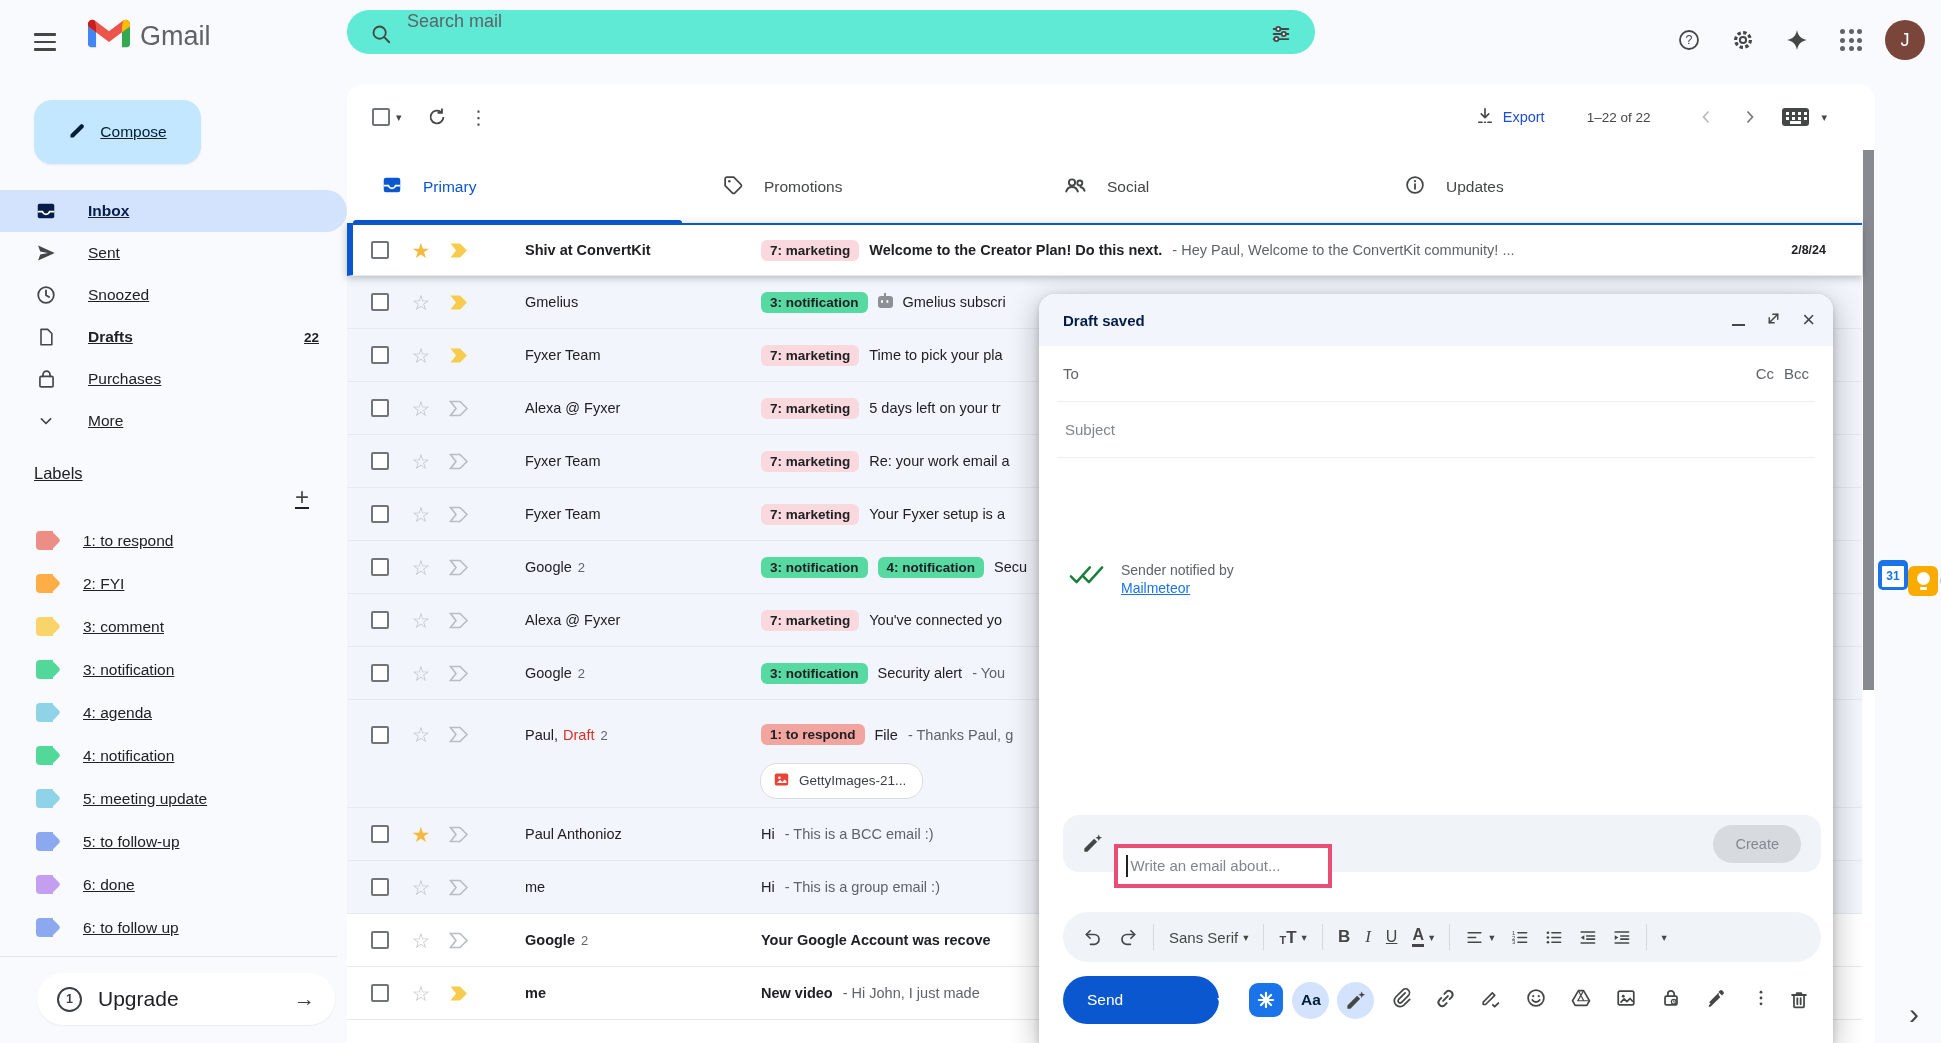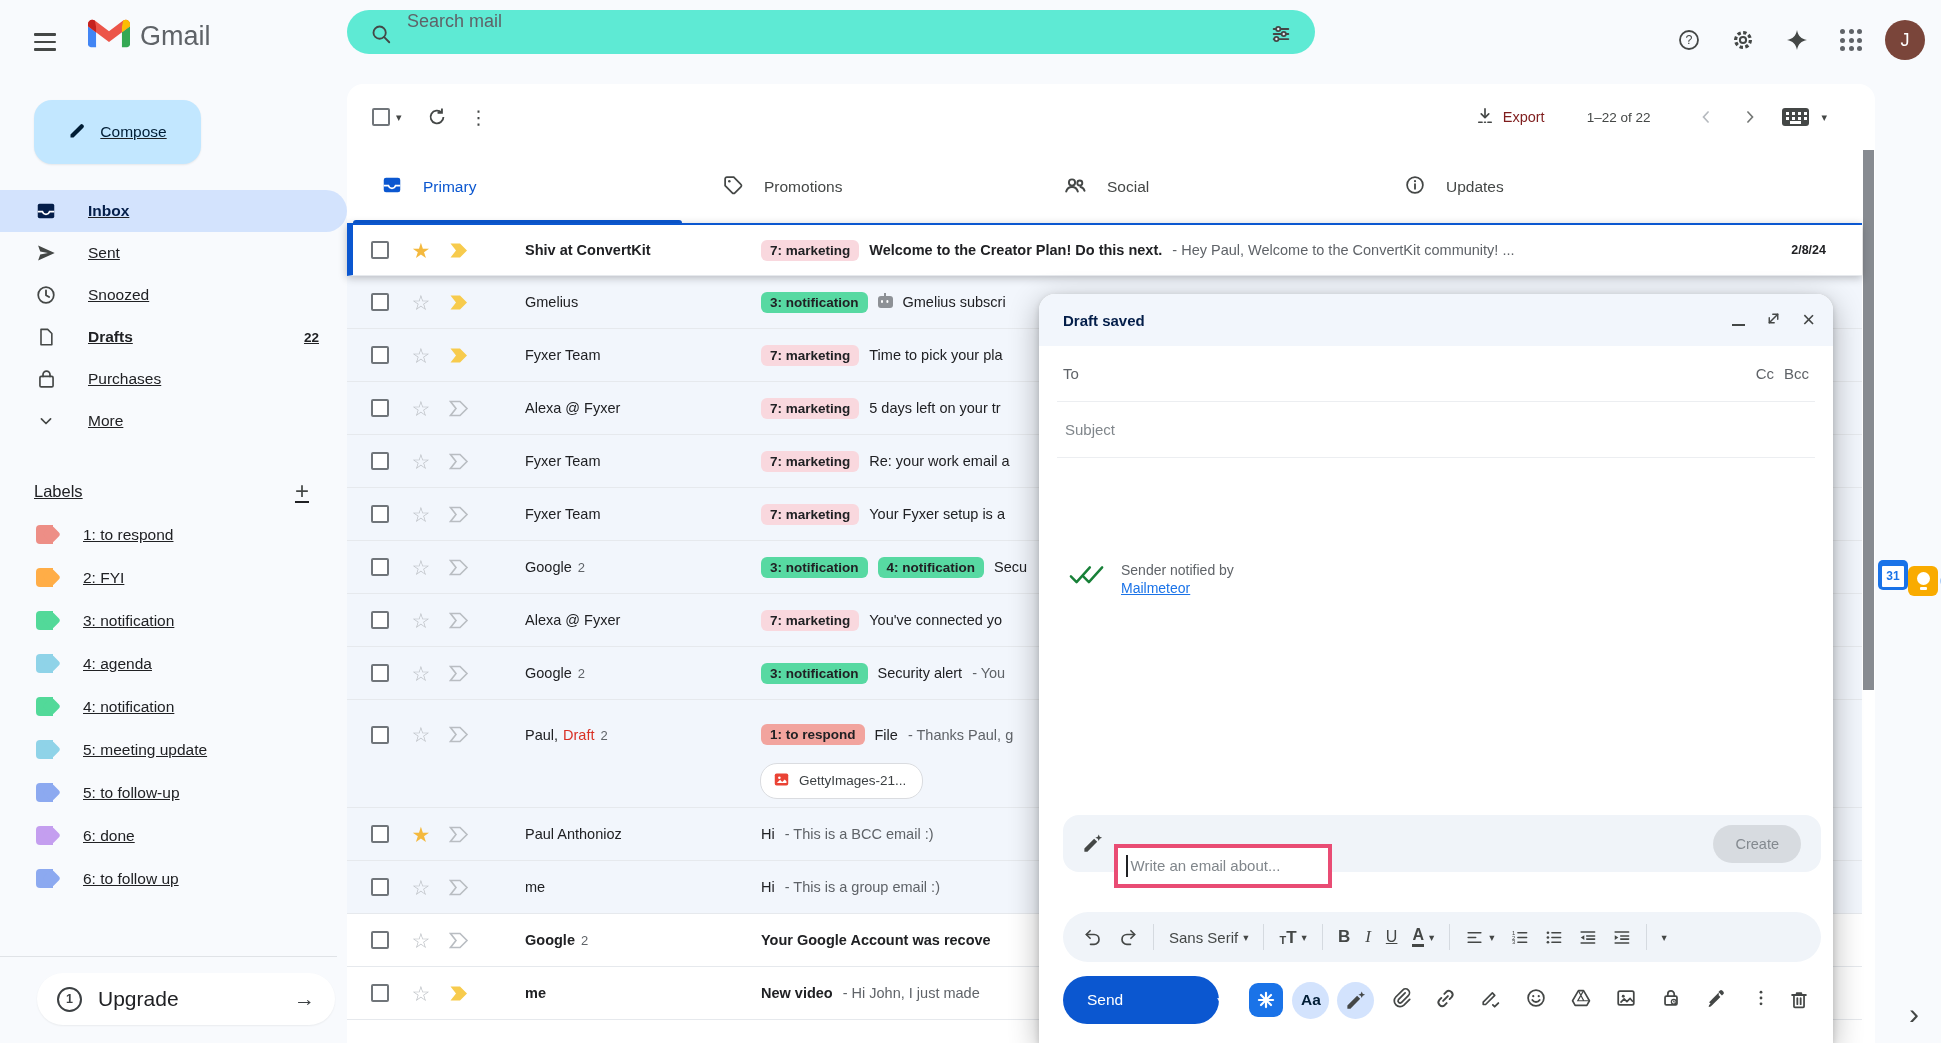--- a/index.html
+++ b/index.html
@@ -22,39 +22,39 @@
   .avatar{width:40px;height:40px;border-radius:50%;background:#7A453A;color:#fff;display:flex;align-items:center;justify-content:center;font-size:18px;}
   
   .sidebar{position:absolute;left:0;top:80px;width:347px;bottom:0;text-decoration:underline;}
   .compose-btn{margin:20px 0 0 34px;width:167px;height:64px;border-radius:18px;background:#C2E7FF;display:flex;align-items:center;justify-content:center;gap:12px;color:#001D35;font-size:15.5px;font-weight:500;box-shadow:0 1px 2px rgba(0,0,0,.08);}
   .nav{margin-top:26px;}
   .nav-item{height:42px;display:flex;align-items:center;padding-left:34px;font-size:15.5px;color:#202124;border-radius:0 21px 21px 0;margin-right:0;}
   .nav-item .nav-ic{width:24px;display:flex;justify-content:center;margin-right:30px;}
   .nav-item.active{background:#D3E3FD;font-weight:700;color:#041E49;}
   .nav-item.bold{font-weight:700;}
   .nav-ct{margin-left:auto;margin-right:28px;font-size:13.5px;}
-  .labels-head{margin:35px 0 8px 34px;display:flex;align-items:center;font-size:16.5px;font-weight:500;color:#202124;}
+  .labels-head{margin:22px 0 8px 34px;display:flex;font-size:16.5px;font-weight:500;color:#202124;flex-direction:column;}
   .labels-head .plus{margin-left:auto;margin-right:38px;font-size:24px;color:#444746;font-weight:400;}
   .label-item{height:43px;display:flex;align-items:center;padding-left:36px;font-size:15.5px;color:#202124;}
   .tagshape{position:relative;width:17px;height:19px;border-radius:4px 0 0 4px;margin-right:30px;flex:0 0 auto;}
   .tagshape::after{content:"";position:absolute;left:8.8px;top:2.8px;width:13.4px;height:13.4px;border-radius:3px;transform:rotate(45deg);background:inherit;}
   .side-divider{position:absolute;left:0;right:10px;bottom:86px;border-top:1px solid #E0E3E7;}
   .upgrade{position:absolute;left:37px;bottom:18px;width:298px;height:52px;background:#FFFFFF;border-radius:26px;display:flex;align-items:center;padding:0 20px;box-sizing:border-box;gap:16px;box-shadow:0 1px 2px rgba(0,0,0,.06);}
   .one-ic{width:21px;height:21px;border:2px solid #3C4043;border-radius:50%;display:flex;align-items:center;justify-content:center;font-size:12.5px;font-weight:700;color:#3C4043;}
   .upgrade .lbl{font-size:21px;color:#202124;}
   .upgrade .arr{margin-left:auto;font-size:21px;color:#3C4043;}
   
   .card{position:absolute;left:347px;top:84px;width:1528px;bottom:0;background:#fff;border-radius:16px 16px 0 0;}
   .list-toolbar{height:66px;display:flex;align-items:center;padding:0 18px 0 25px;}
   .cb{width:18px;height:18px;border:2px solid #70757A;border-radius:2px;background:#fff;flex:0 0 auto;box-sizing:border-box;}
   .tb-caret{font-size:11px;color:#444746;margin-left:6px;}
   .tb-btn{width:42px;height:42px;display:flex;align-items:center;justify-content:center;color:#444746;}
   .dots-v{font-size:19px;color:#444746;}
   .tb-right{margin-left:auto;display:flex;align-items:center;}
-  .export{display:flex;align-items:center;gap:8px;color:#7f1d1d;font-size:14.5px;margin-right:42px;}
+  .export{display:flex;align-items:center;gap:8px;color:#1d4ed8;font-size:14.5px;margin-right:42px;}
   .pagination{font-size:13.5px;color:#444746;margin-right:34px;}
   .pg-chev{width:44px;height:44px;display:flex;align-items:center;justify-content:center;}
   .kbd-wrap{display:flex;align-items:center;gap:6px;margin-left:10px;margin-right:30px;}
   .kbd{position:relative;width:27px;height:18px;background:#444746;border-radius:3px;}
   .kbd::before{content:"";position:absolute;left:4px;top:4px;width:3px;height:3px;background:#fff;box-shadow:6px 0 0 #fff,12px 0 0 #fff,18px 0 0 #fff,0 5px 0 #fff,6px 5px 0 #fff,12px 5px 0 #fff,18px 5px 0 #fff;}
   .kbd::after{content:"";position:absolute;left:8px;bottom:2.5px;width:11px;height:2.5px;background:#fff;}
   
   .tabs{height:73px;display:flex;}
   .tab{position:relative;width:341px;display:flex;align-items:center;gap:20px;padding-left:34px;box-sizing:border-box;font-size:15.5px;color:#444746;}
   .tab.active{color:#0B57D0;font-weight:500;}
@@ -294,20 +294,24 @@
     <div>
         <div class="label-item btn">
           <span class="tagshape" style="background:#ED8E86"></span>
           <span>1: to respond</span>
         </div>
         <div class="label-item btn">
           <span class="tagshape" style="background:#FFAD47"></span>
           <span>2: FYI</span>
         </div>
         <div class="label-item btn">
+          <span class="tagshape" style="background:#F8D46A"></span>
+          <span>3: comment</span>
+        </div>
+        <div class="label-item btn">
           <span class="tagshape" style="background:#52D999"></span>
           <span>3: notification</span>
         </div>
         <div class="label-item btn">
           <span class="tagshape" style="background:#8FD3E8"></span>
           <span>4: agenda</span>
         </div>
         <div class="label-item btn">
           <span class="tagshape" style="background:#52D999"></span>
           <span>4: notification</span>

